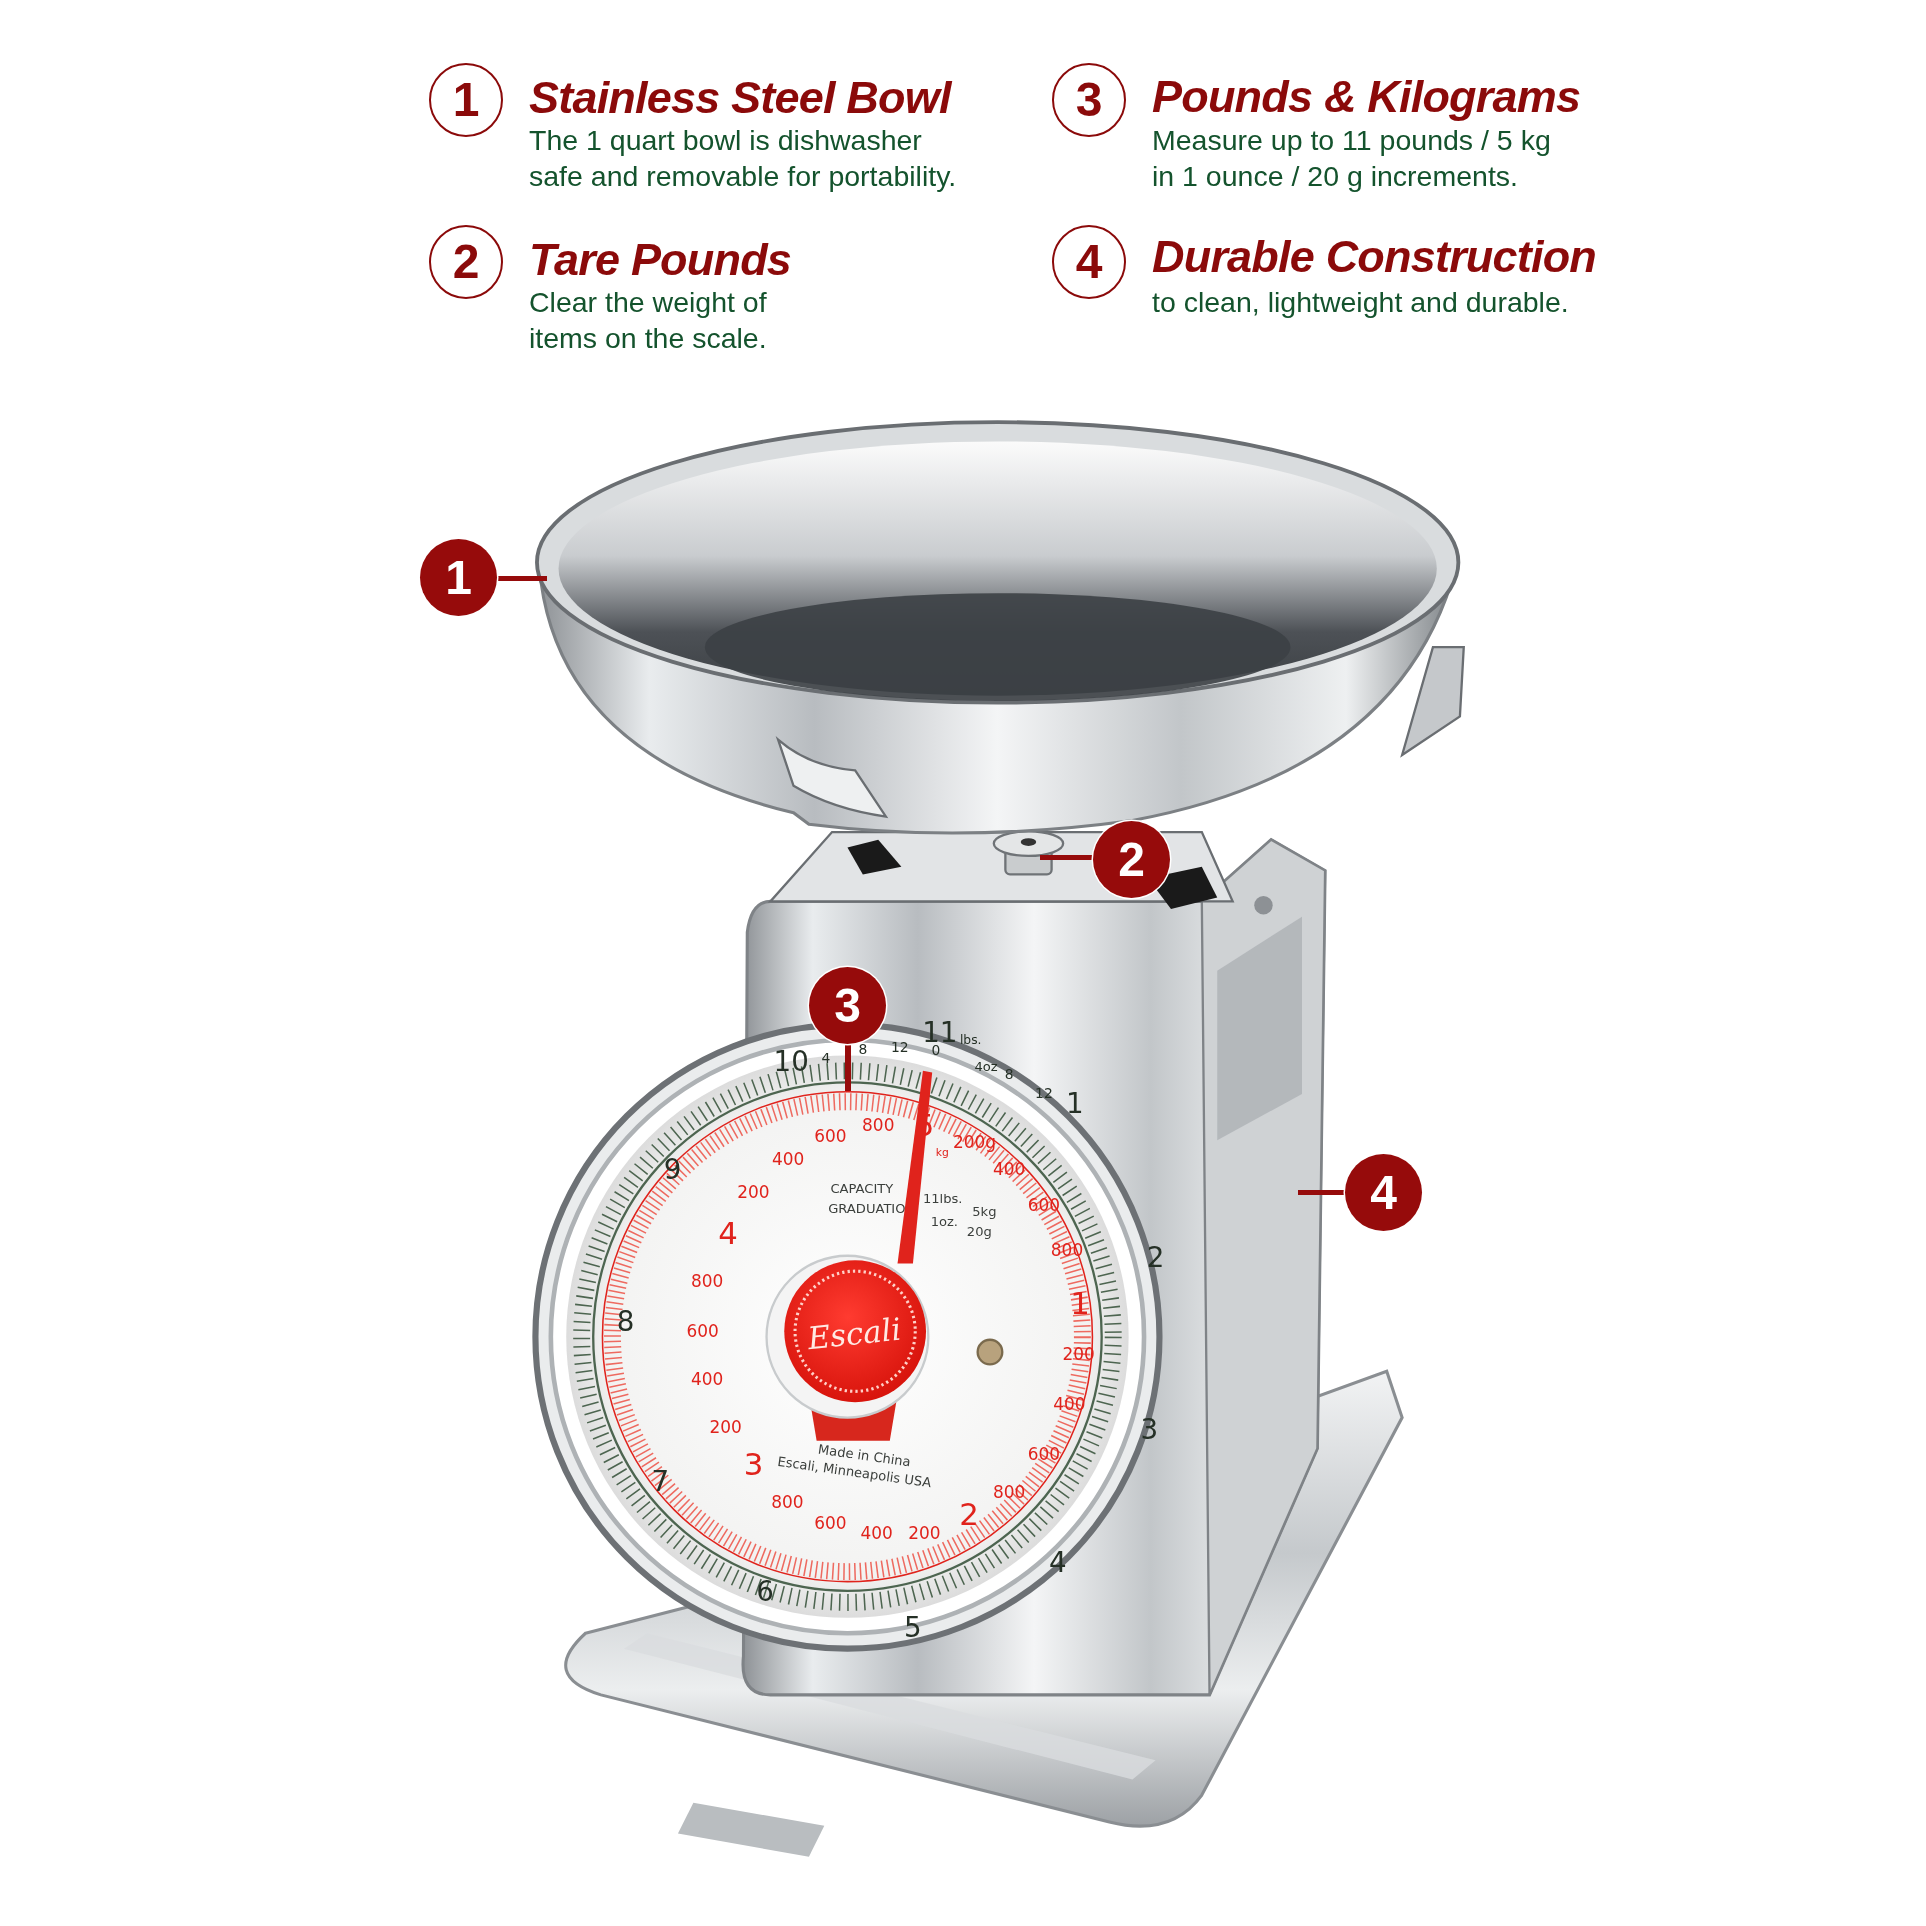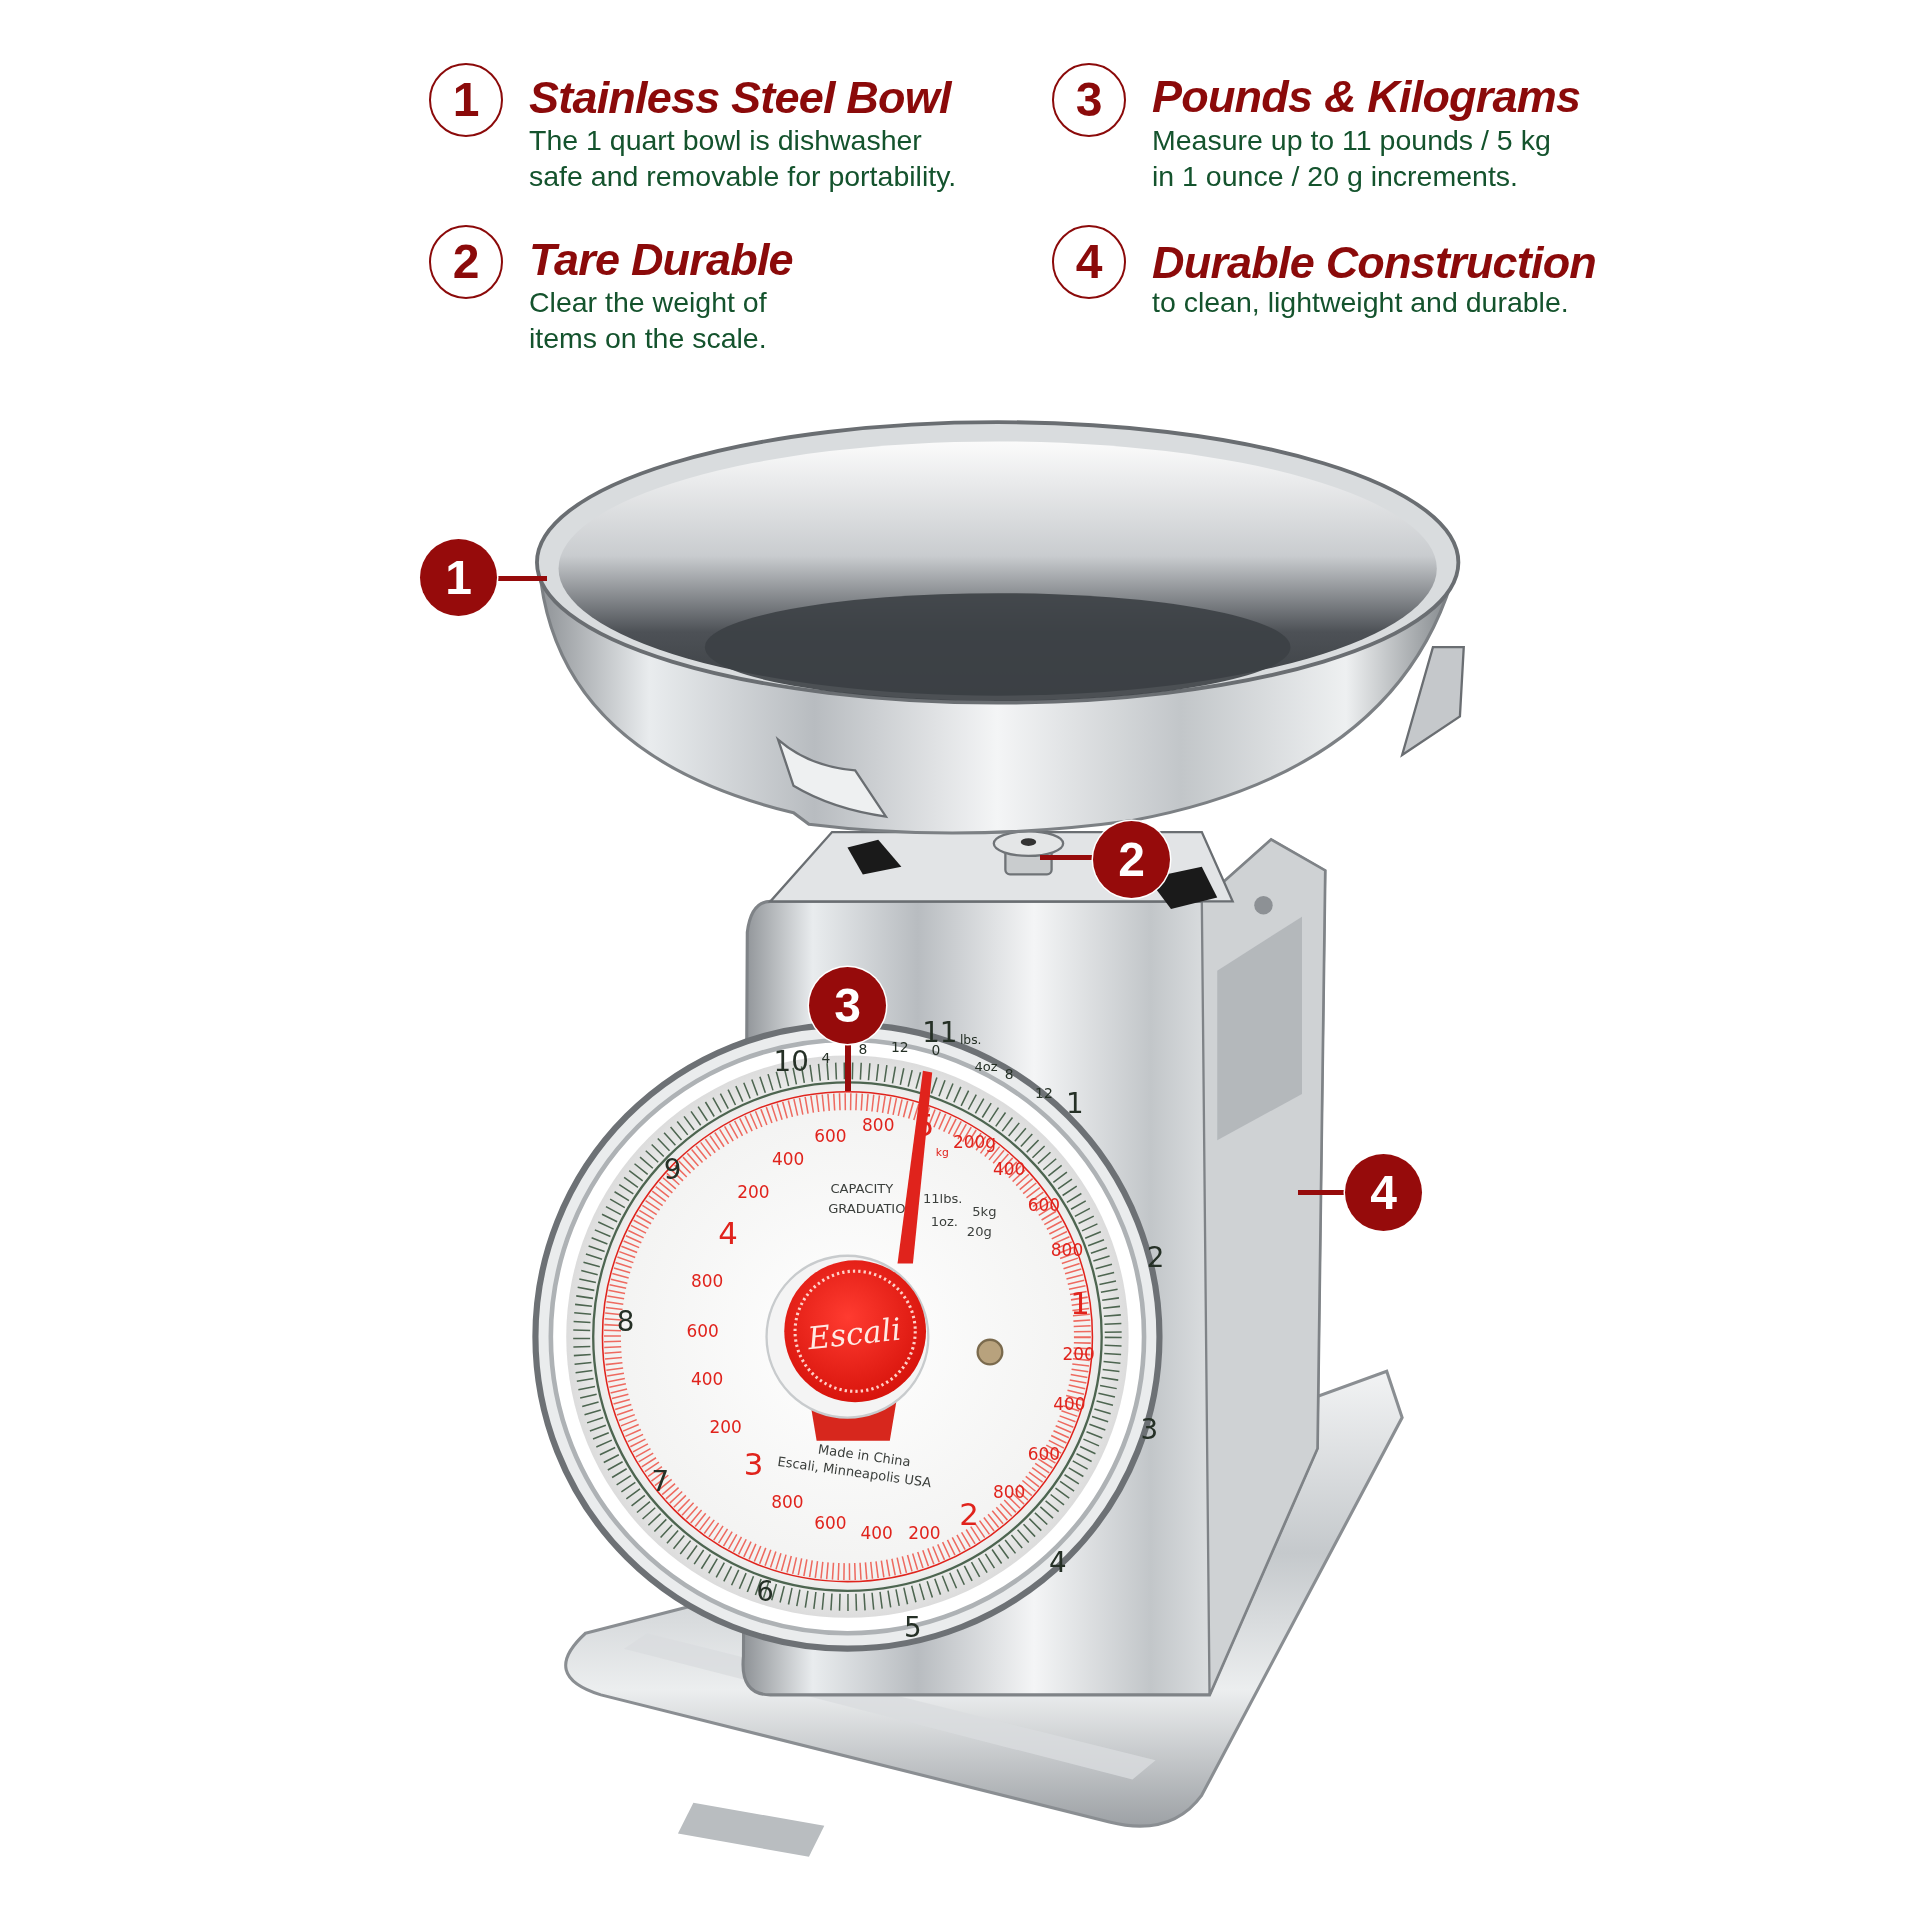--- a/index.html
+++ b/index.html
@@ -35,39 +35,39 @@
   <div class="feat-num" style="left:0; top:0;">1</div>
   <div class="feat-title" style="top:7.7px;">Stainless Steel Bowl</div>
   <div class="feat-desc" style="top:59px;">
     <div>The 1 quart bowl is dishwasher</div>
     <div>safe and removable for portability.</div>
   </div>
 </div>
 
 <div class="feature" style="left:429px; top:225px; width:586px; height:139px;">
   <div class="feat-num" style="left:0; top:0;">2</div>
-  <div class="feat-title" style="top:7.7px;">Tare Durable</div>
+  <div class="feat-title" style="top:7.7px;">Tare Pounds</div>
   <div class="feat-desc" style="top:59px;">
     <div>Clear the weight of</div>
     <div>items on the scale.</div>
   </div>
 </div>
 
 <div class="feature" style="left:1052px; top:63px; width:616px; height:139px;">
   <div class="feat-num" style="left:0; top:0;">3</div>
   <div class="feat-title" style="top:7px;">Pounds &amp; Kilograms</div>
   <div class="feat-desc" style="top:59px;">
     <div>Measure up to 11 pounds / 5 kg</div>
     <div>in 1 ounce / 20 g increments.</div>
   </div>
 </div>
 
 <div class="feature" style="left:1052px; top:225px; width:616px; height:139px;">
   <div class="feat-num" style="left:0; top:0;">4</div>
-  <div class="feat-title" style="top:11px;text-align:right;">Durable Construction</div>
+  <div class="feat-title" style="top:5px;text-align:right;">Durable Construction</div>
   <div class="feat-desc" style="top:59px;">
     <div>to clean, lightweight and durable.</div>
   </div>
 </div>
 
 <svg id="scene" viewBox="0 0 2500 2500" xmlns="http://www.w3.org/2000/svg">
   <defs>
     <linearGradient id="steelH" x1="0" y1="0" x2="1" y2="0">
       <stop offset="0" stop-color="#8e9296"></stop>
       <stop offset="0.12" stop-color="#e9ecee"></stop>

